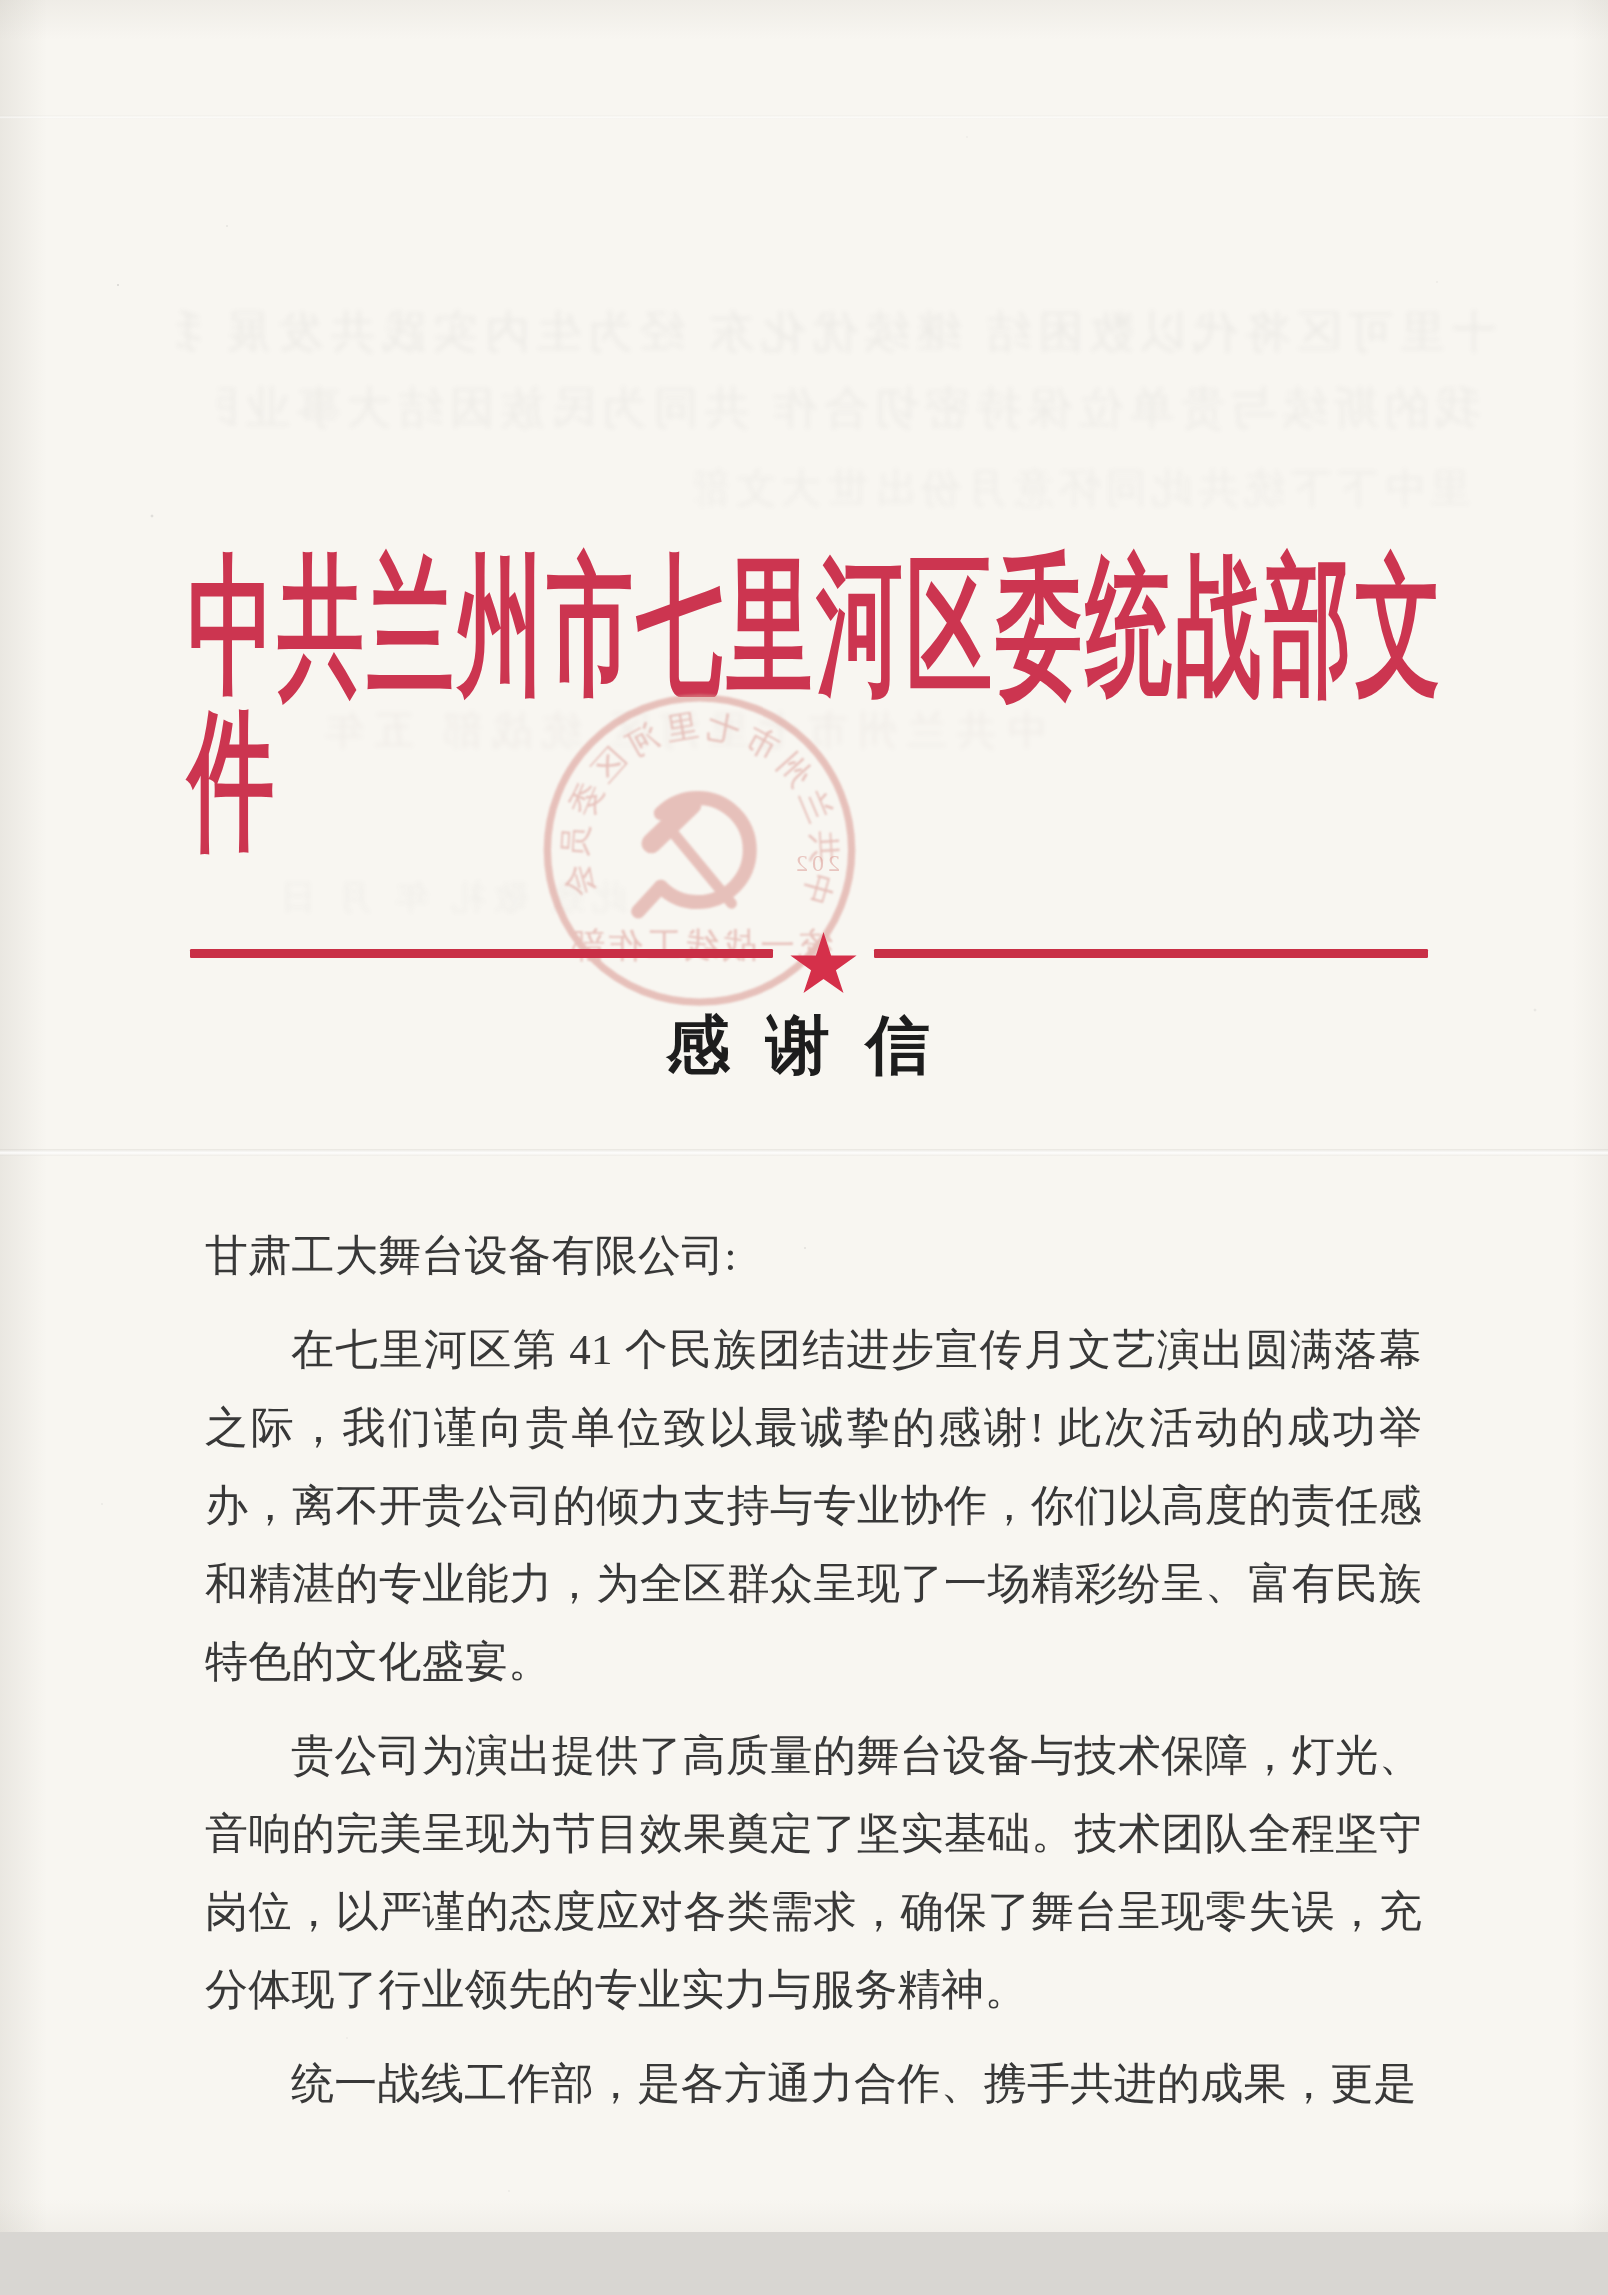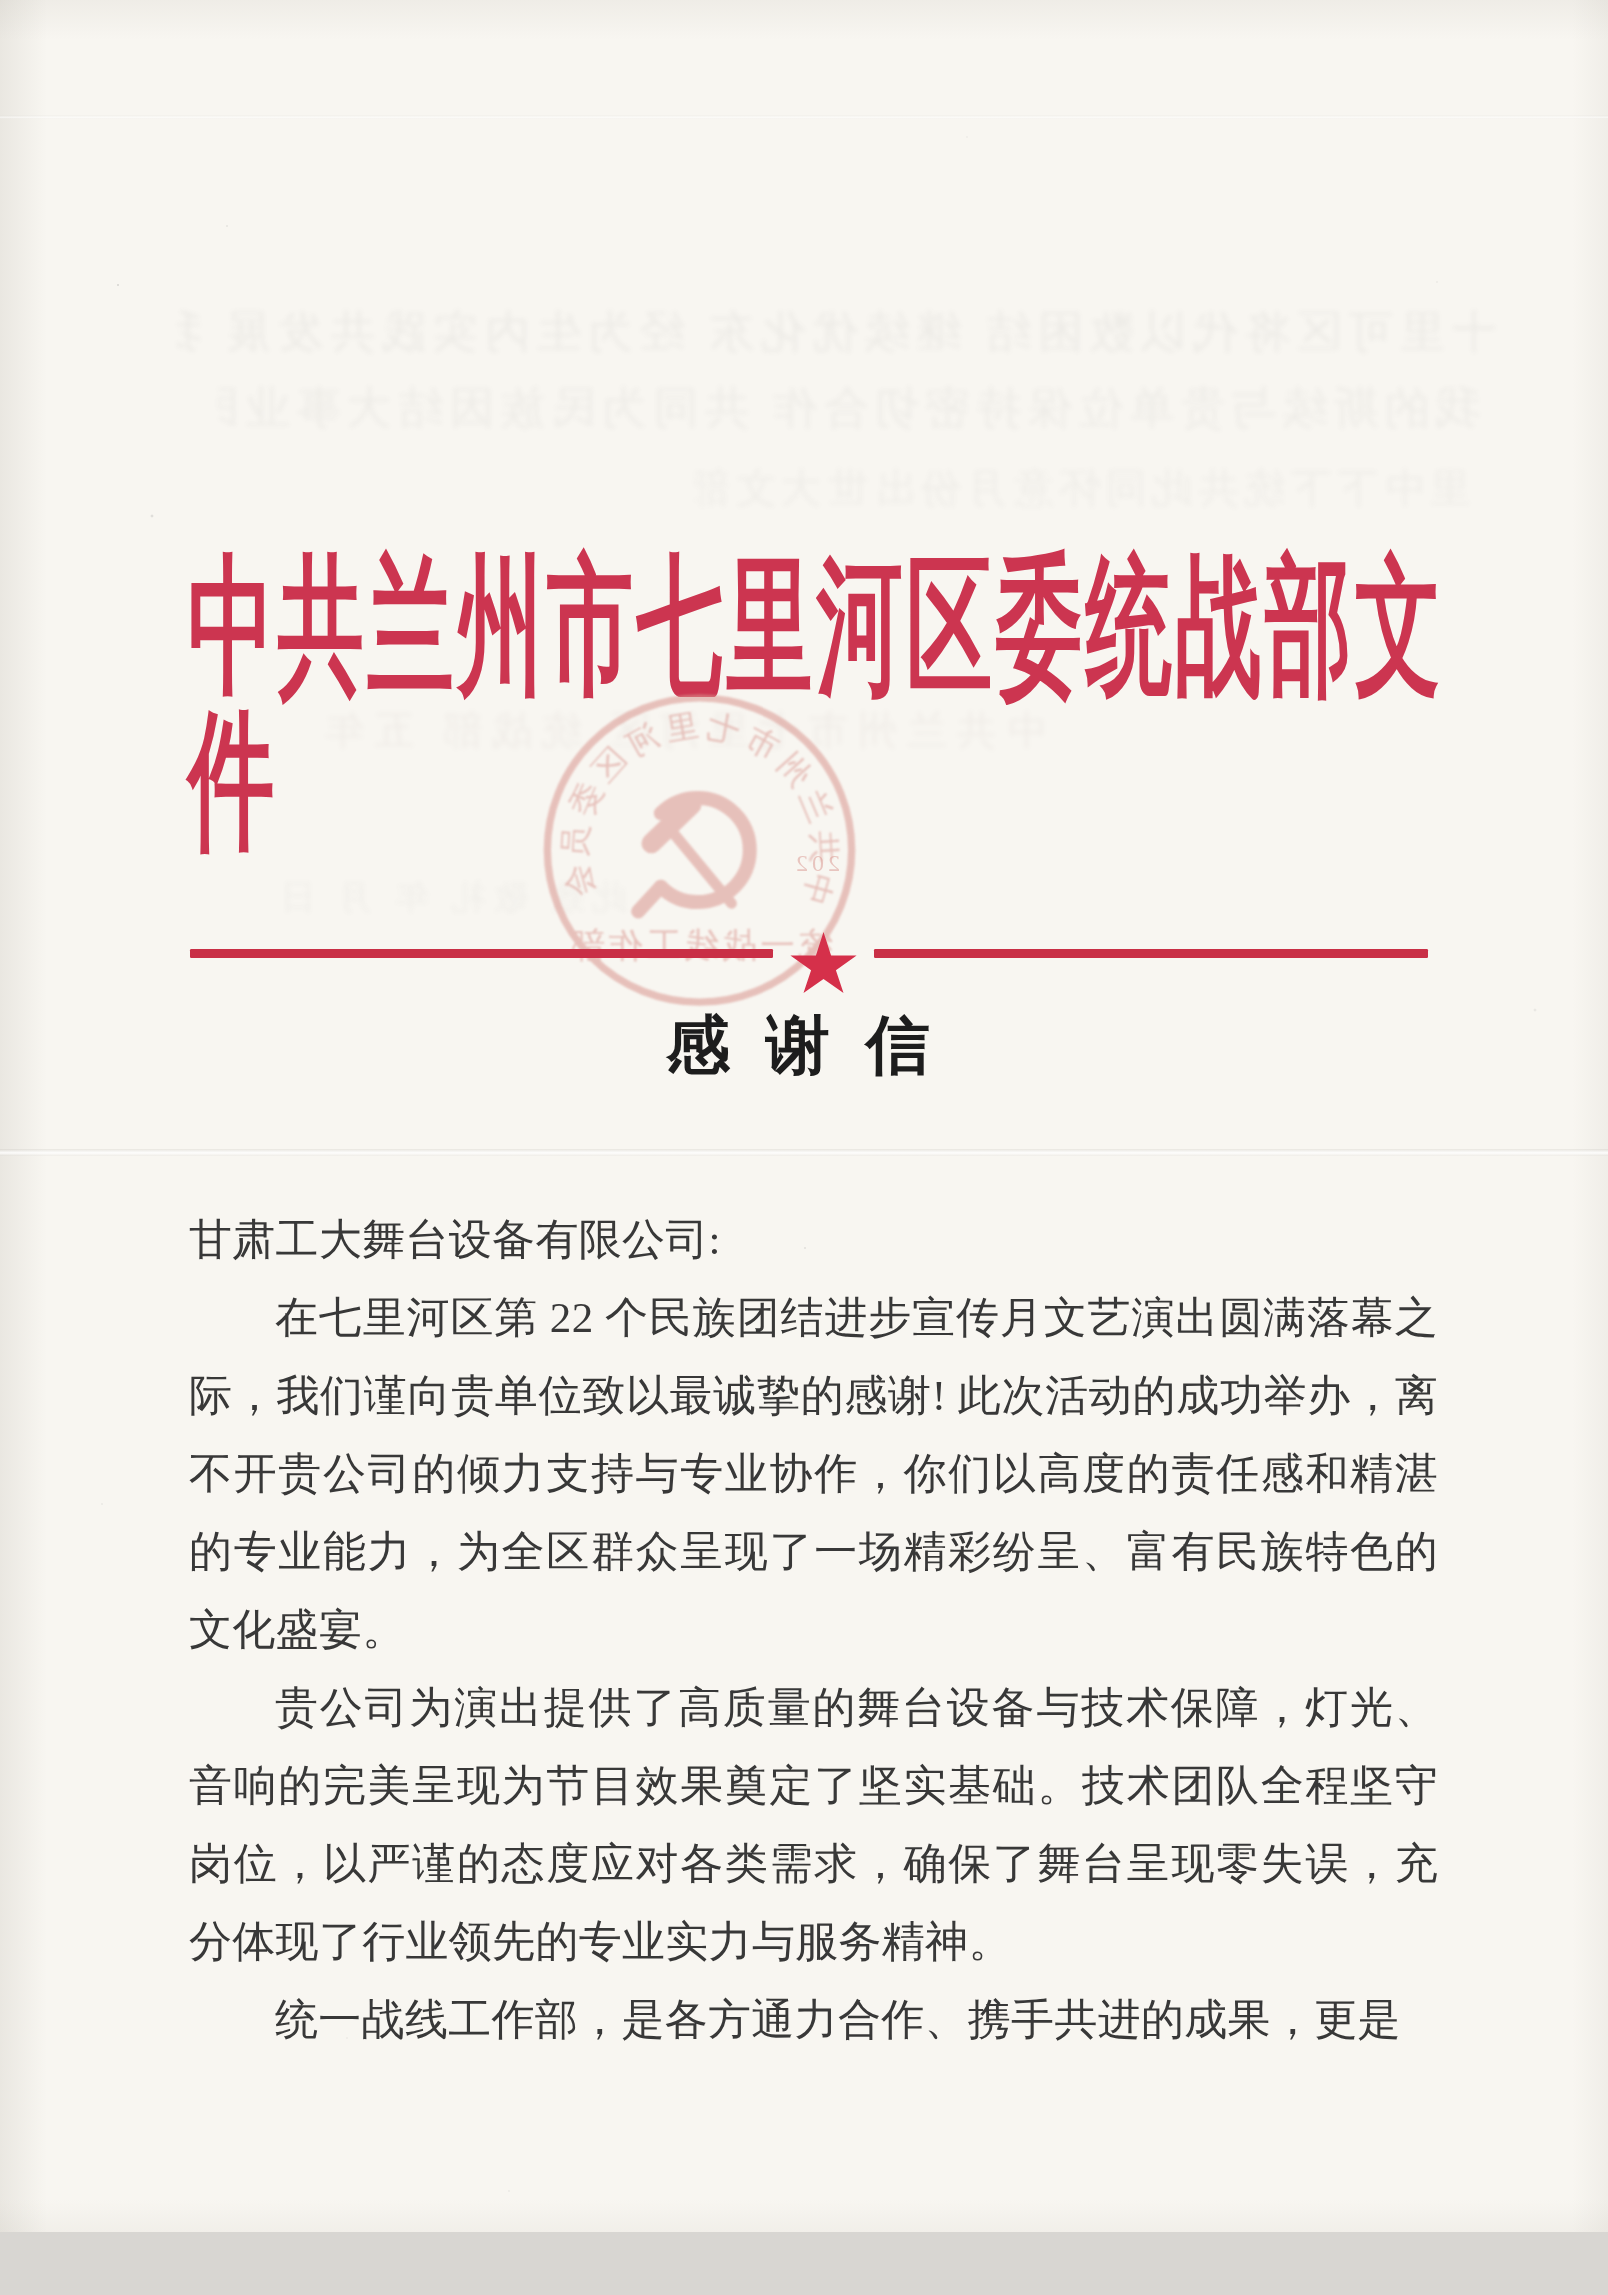--- a/index.html
+++ b/index.html
@@ -52,21 +52,21 @@
     position:absolute; left:-6.7px; top:1014px; width:1609px; margin:0;
     text-align:center; font-size:64px; line-height:1; font-weight:700;
     letter-spacing:.56em; text-indent:.56em; color:#1d1d1d;
   }
 
   
   .body-text{
     position:absolute; left:189px; top:1201px; width:1249px;
     font-size:43px; line-height:78px; color:#383838; letter-spacing:0.3px;
   }
-  .body-text p{ margin:0; text-align:justify; }
+  .body-text p{ margin:16px; text-align:justify; }
   .body-text .para{ text-indent:2em; }
 
   
   .bleed{
     position:absolute; color:#6a6a6a; transform:scaleX(-1);
     filter:blur(2.7px); pointer-events:none; white-space:nowrap; overflow:hidden;
     font-family:"Liberation Serif","DejaVu Serif",serif;
   }
   .b1{ left:177px; top:302px;  width:1319px; font-size:45px; opacity:.075; letter-spacing:6.7px;}
   .b1::before{ content:"十里可区将代以数困结 继续优化东 经为生内实践共发展 我们期待来"; }
@@ -133,19 +133,19 @@
   <div class="rule-left"></div>
   <div class="red-star"></div>
   <div class="rule-right"></div>
 
   <h2 class="letter-title">感谢信</h2>
 
   <div class="crease"></div>
 
   <main class="body-text">
     <p class="salutation">甘肃工大舞台设备有限公司:</p>
-    <p class="para">在七里河区第 22 个民族团结进步宣传月文艺演出圆满落幕之际，我们谨向贵单位致以最诚挚的感谢! 此次活动的成功举办，离不开贵公司的倾力支持与专业协作，你们以高度的责任感和精湛的专业能力，为全区群众呈现了一场精彩纷呈、富有民族特色的文化盛宴。</p>
+    <p class="para">在七里河区第 41 个民族团结进步宣传月文艺演出圆满落幕之际，我们谨向贵单位致以最诚挚的感谢! 此次活动的成功举办，离不开贵公司的倾力支持与专业协作，你们以高度的责任感和精湛的专业能力，为全区群众呈现了一场精彩纷呈、富有民族特色的文化盛宴。</p>
     <p class="para">贵公司为演出提供了高质量的舞台设备与技术保障，灯光、音响的完美呈现为节目效果奠定了坚实基础。技术团队全程坚守岗位，以严谨的态度应对各类需求，确保了舞台呈现零失误，充分体现了行业领先的专业实力与服务精神。</p>
     <p class="para">统一战线工作部，是各方通力合作、携手共进的成果，更是</p>
   </main>
 
 </div>
 
 
 </body></html>

